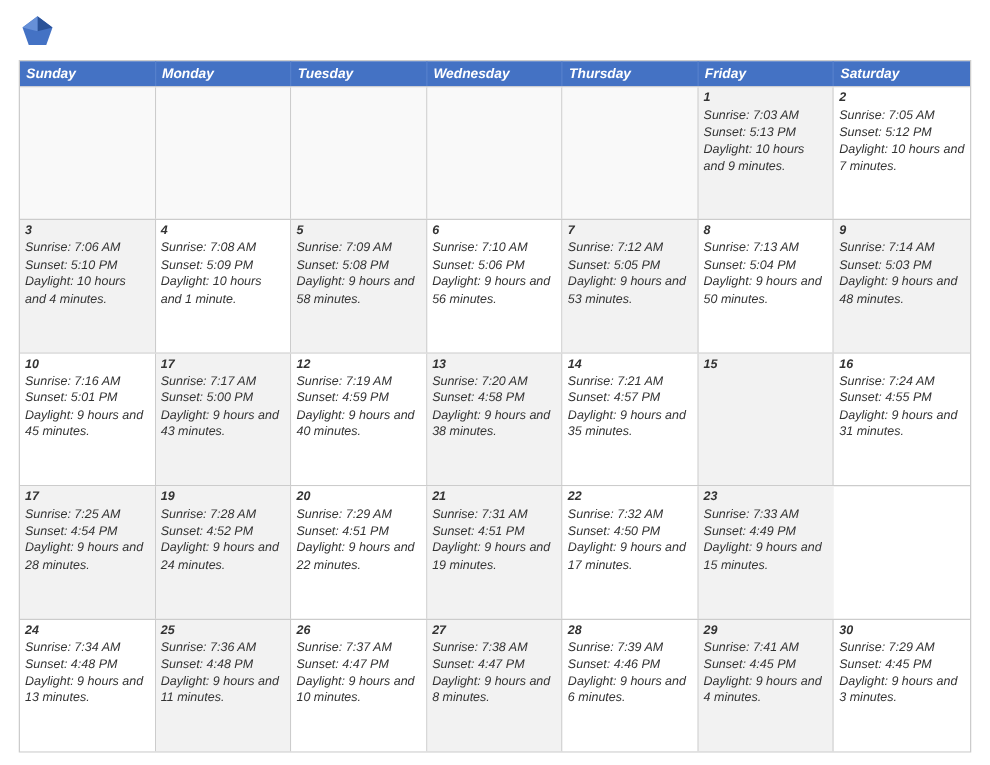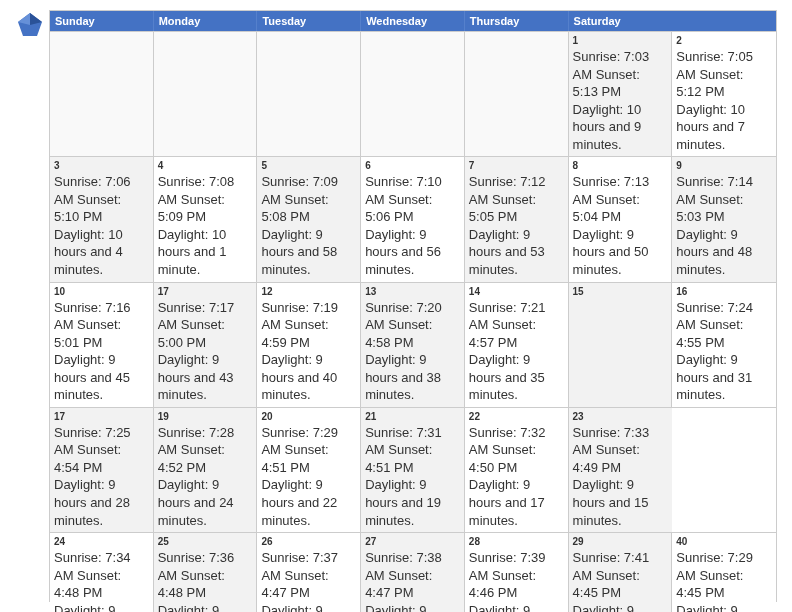--- a/index.html
+++ b/index.html
@@ -8,21 +8,22 @@
       background: #fff;
       width: 792px;
       height: 612px;
       overflow: hidden;
     }
     .page {
       width: 792px;
       height: 612px;
       padding: 10px 15px;
       display: flex;
-      flex-direction: row;
+      flex-direction: column;
+      font-style: italic;
     }
     .header {
       display: flex;
       justify-content: space-between;
       align-items: flex-start;
       margin-bottom: 8px;
     }
     .logo {
       display: flex;
       align-items: center;
@@ -92,21 +93,21 @@
     .cal-cell:last-child { border-right: none; }
     .cal-cell.empty { background: #f9f9f9; }
     .cal-cell.alt { background: #f2f2f2; }
     .day-num {
       font-size: 10px;
       font-weight: bold;
       margin-bottom: 2px;
       display: block;
     }
     .day-info {
-      font-size: 13px;
+      font-size: 10px;
       line-height: 1.35;
       color: #333;
     }
   </style>
 </head>
 <body>
 
 <div class="page">
   <div class="header">
     <div class="logo">
@@ -126,20 +127,21 @@
     </div>
   </div>
 
   <div class="calendar">
     <div class="cal-header">
     <div class="cal-header-cell">Sunday</div>
         <div class="cal-header-cell">Monday</div>
         <div class="cal-header-cell">Tuesday</div>
         <div class="cal-header-cell">Wednesday</div>
         <div class="cal-header-cell">Thursday</div>
+        <div class="cal-header-cell">Friday</div>
         <div class="cal-header-cell">Saturday</div>
       </div>
     <div class="cal-body">
     <div class="cal-row">
           <div class="cal-cell empty"></div>
           <div class="cal-cell empty"></div>
           <div class="cal-cell empty"></div>
           <div class="cal-cell empty"></div>
           <div class="cal-cell empty"></div>
           <div class="cal-cell alt">
@@ -336,21 +338,21 @@
 and 6 minutes.</div>
           </div>
           <div class="cal-cell alt">
             <span class="day-num">29</span>
             <div class="day-info">Sunrise: 7:41 AM
 Sunset: 4:45 PM
 Daylight: 9 hours
 and 4 minutes.</div>
           </div>
           <div class="cal-cell">
-            <span class="day-num">40</span>
+            <span class="day-num">30</span>
             <div class="day-info">Sunrise: 7:29 AM
 Sunset: 4:45 PM
 Daylight: 9 hours
 and 3 minutes.</div>
           </div>
         </div>
       </div>
   </div>
 </div>
 

